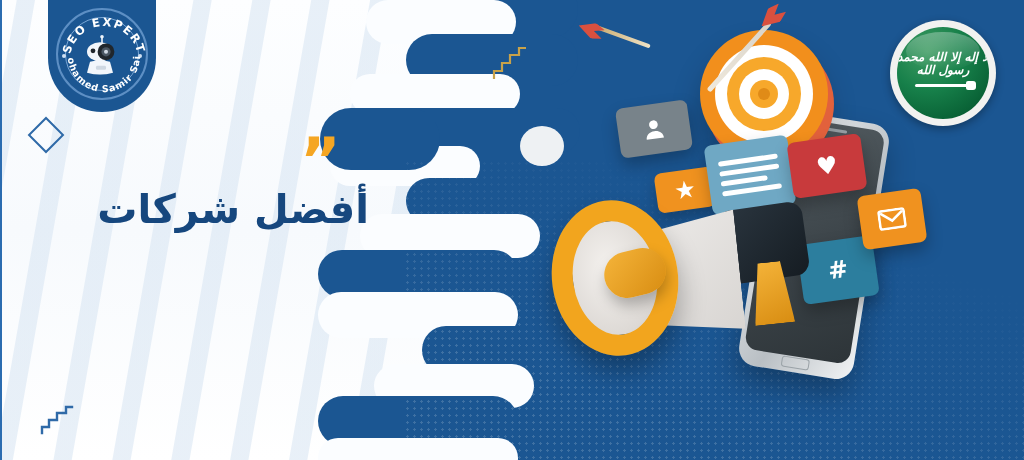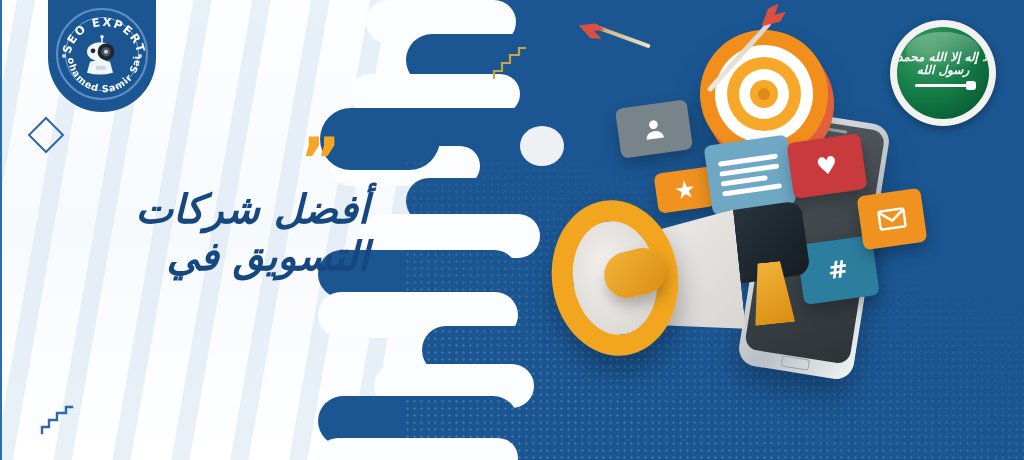--- a/index.html
+++ b/index.html
@@ -49,21 +49,21 @@
     font-family:"DejaVu Sans","Liberation Sans",sans-serif;}
   .logo-arc-bot text{font-size:9.5px;letter-spacing:.9px;}
   .robot{position:absolute;left:50%;top:50%;transform:translate(-50%,-48%);width:44px;height:40px;}
   .dot-l,.dot-r{position:absolute;top:44px;width:4px;height:4px;border-radius:50%;background:#cfe0f2;}
   .dot-l{left:4px;} .dot-r{right:4px;}
 
   
   .quote{position:absolute;left:300px;top:142px;color:#F5A623;font-size:62px;
     line-height:.6;font-weight:bold;font-family:"DejaVu Sans","Liberation Sans",sans-serif;}
   .headline{position:absolute;right:655px;top:186px;width:330px;text-align:right;direction:rtl;
-    font-size:40px;line-height:1.17;font-weight:bold;color:#16477E;letter-spacing:0px;font-style:italic;}
+    font-size:40px;line-height:1.17;font-weight:bold;color:#16477E;letter-spacing:0px;}
   .headline .hl-orange{color:#F5A623;}
 
   
   .diamond{position:absolute;left:33px;top:122px;width:22px;height:22px;
     border:2px solid #2f6aa8;transform:rotate(45deg);}
   .stairs-blue{position:absolute;left:40px;top:405px;width:34px;height:30px;}
   .stairs-gold{position:absolute;left:492px;top:46px;width:34px;height:34px;}
 
   
   .flag-badge{position:absolute;right:28px;top:20px;width:106px;height:106px;border-radius:50%;
@@ -226,21 +226,21 @@
   <svg class="stairs-blue" viewBox="0 0 34 30">
     <polyline points="2,28 2,22 9,22 9,15 17,15 17,8 26,8 26,2 32,2" fill="none" stroke="#2F6AA8" stroke-width="2.4" stroke-linecap="square"></polyline>
   </svg>
   <svg class="stairs-gold" viewBox="0 0 34 34">
     <polyline points="2,32 2,25 10,25 10,17 18,17 18,9 27,9 27,2 33,2" fill="none" stroke="#C8A24A" stroke-width="2.2" stroke-linecap="square"></polyline>
   </svg>
 
   <div class="quote">”</div>
   <div class="headline">
     <span>أفضل شركات</span><br>
-    <span>التسويق في</span><br>
+    <br>
   </div>
 
   <div class="flag-badge">
     <div class="flag-inner">
       <div class="flag-gloss"></div>
       <div class="shahada">لا إله إلا الله محمد رسول الله</div>
       <div class="sword"></div>
     </div>
   </div>
 

